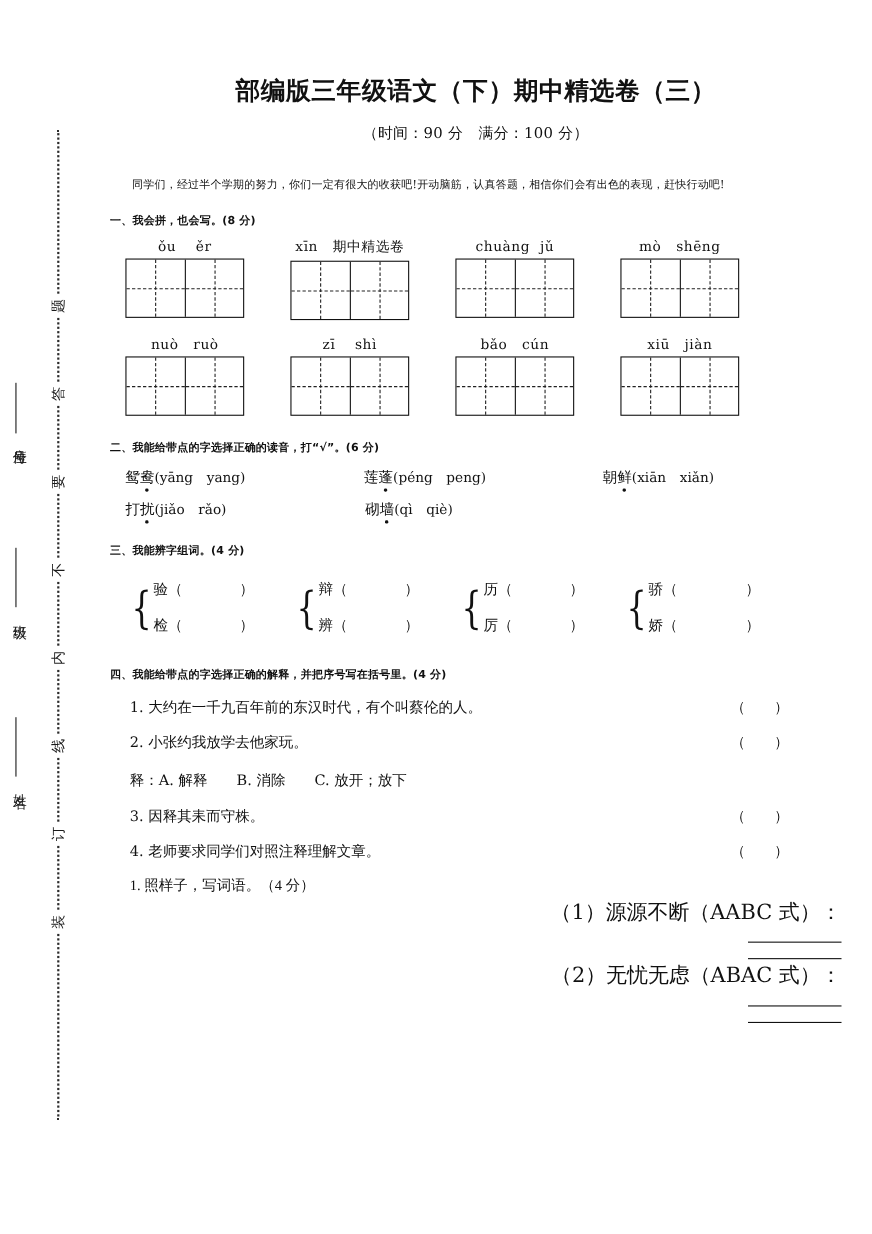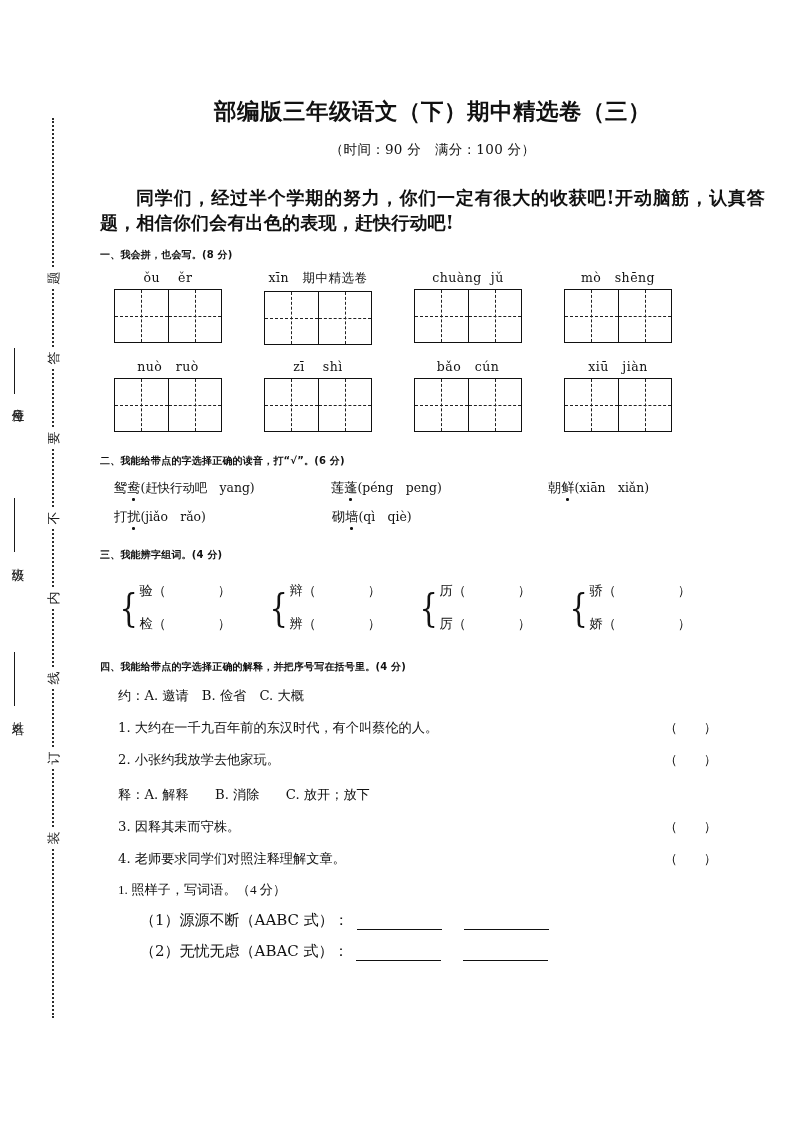--- a/index.html
+++ b/index.html
@@ -61,43 +61,42 @@
   
   #sheet {
     position: absolute;
     left: 78px; top: 0;
     width: 715px; height: 1122px;
     padding: 0 28px 0 22px;
   }
 
   .paper-title {
     margin: 0;
-    padding-top: 96px;
+    padding-top: 67px;
     font-size: 22.5px;
     font-weight: bold;
     text-align: center;
     letter-spacing: 0.5px;
     font-family: "DejaVu Sans", "Liberation Sans", sans-serif;
   }
   .paper-subtitle {
     margin: 0;
     padding-top: 14px;
     font-size: 13.5px;
     text-align: center;
     letter-spacing: 0.3px;
   }
 
   .intro {
     margin: 26px 0 0 0;
-    font-size: 18px;
+    font-size: 10px;
     line-height: 25px;
     text-indent: 2em;
     text-align: justify;
     letter-spacing: 0.2px;
-    font-weight: bold;
   }
 
   .sec-head {
     margin: 13px 0 0 0;
     font-size: 10px;
     font-weight: bold;
     font-family: "DejaVu Sans", "Liberation Sans", sans-serif;
     letter-spacing: 0.2px;
   }
 
@@ -214,25 +213,26 @@
   .q-line .qparen { flex: 0 0 auto; padding-right: 48px; white-space: pre; }
 
   
   .sub-item {
     margin-top: 13px;
     padding-left: 18px;
     font-size: 13.2px;
     font-family: Liberation Serif, serif;
   }
   .blank-item {
-    margin-top: 12px;
+    margin-top: 2px;
     padding-left: 40px;
-    font-size: 15px;
+    font-size: 19px;
     display: flex;
     align-items: flex-end;
+    flex-direction: column;
   }
   .blank-item .lbl { white-space: pre; }
   .write-line {
     display: inline-block;
     width: 85px;
     border-bottom: 1.4px solid #111;
     height: 15px;
     margin-left: 8px;
   }
   .write-line.second { margin-left: 22px; }
@@ -328,21 +328,21 @@
       <div class="tianzi">
           <div class="box"></div>
           <div class="box"></div>
         </div>
     </div>
   </div>
 
   <div class="sec-head" style="margin-top:22px;">二、我能给带点的字选择正确的读音，打“√”。(6 分)</div>
 
   <div class="choice-row">
-    <div class="choice-item"><span>鸳</span><span class="dotted-char">鸯</span><span class="pron">(赶快行动吧　yang)</span></div>
+    <div class="choice-item"><span>鸳</span><span class="dotted-char">鸯</span><span class="pron">(yāng　yang)</span></div>
     <div class="choice-item"><span>莲</span><span class="dotted-char">蓬</span><span class="pron">(péng　peng)</span></div>
     <div class="choice-item"><span>朝</span><span class="dotted-char">鲜</span><span class="pron">(xiān　xiǎn)</span></div>
   </div>
 
   <div class="choice-row">
     <div class="choice-item"><span>打</span><span class="dotted-char">扰</span><span class="pron">(jiǎo　rǎo)</span></div>
     <div class="choice-item"><span>砌</span><span class="dotted-char">墙</span><span class="pron">(qì　qiè)</span></div>
   </div>
 
   <div class="sec-head" style="margin-top:22px;">三、我能辨字组词。(4 分)</div>
@@ -373,21 +373,20 @@
       <span class="brace-mark">{</span>
       <span class="brace-lines">
         <span class="brace-line"><span>骄（</span><span class="paren-gap" style="width:62px;"></span><span>）</span></span>
         <span class="brace-line"><span>娇（</span><span class="paren-gap" style="width:62px;"></span><span>）</span></span>
       </span>
     </div>
   </div>
 
   <div class="sec-head" style="margin-top:20px;">四、我能给带点的字选择正确的解释，并把序号写在括号里。(4 分)</div>
 
-  <div class="opt-line">约：A. 邀请　B. 俭省　C. 大概</div>
 
   <div class="q-line">
     <span class="qtext">1. 大约在一千九百年前的东汉时代，有个叫蔡伦的人。</span>
     <span class="qspace"></span>
     <span class="qparen">（　　）</span>
   </div>
   <div class="q-line">
     <span class="qtext">2. 小张约我放学去他家玩。</span>
     <span class="qspace"></span>
     <span class="qparen">（　　）</span>

